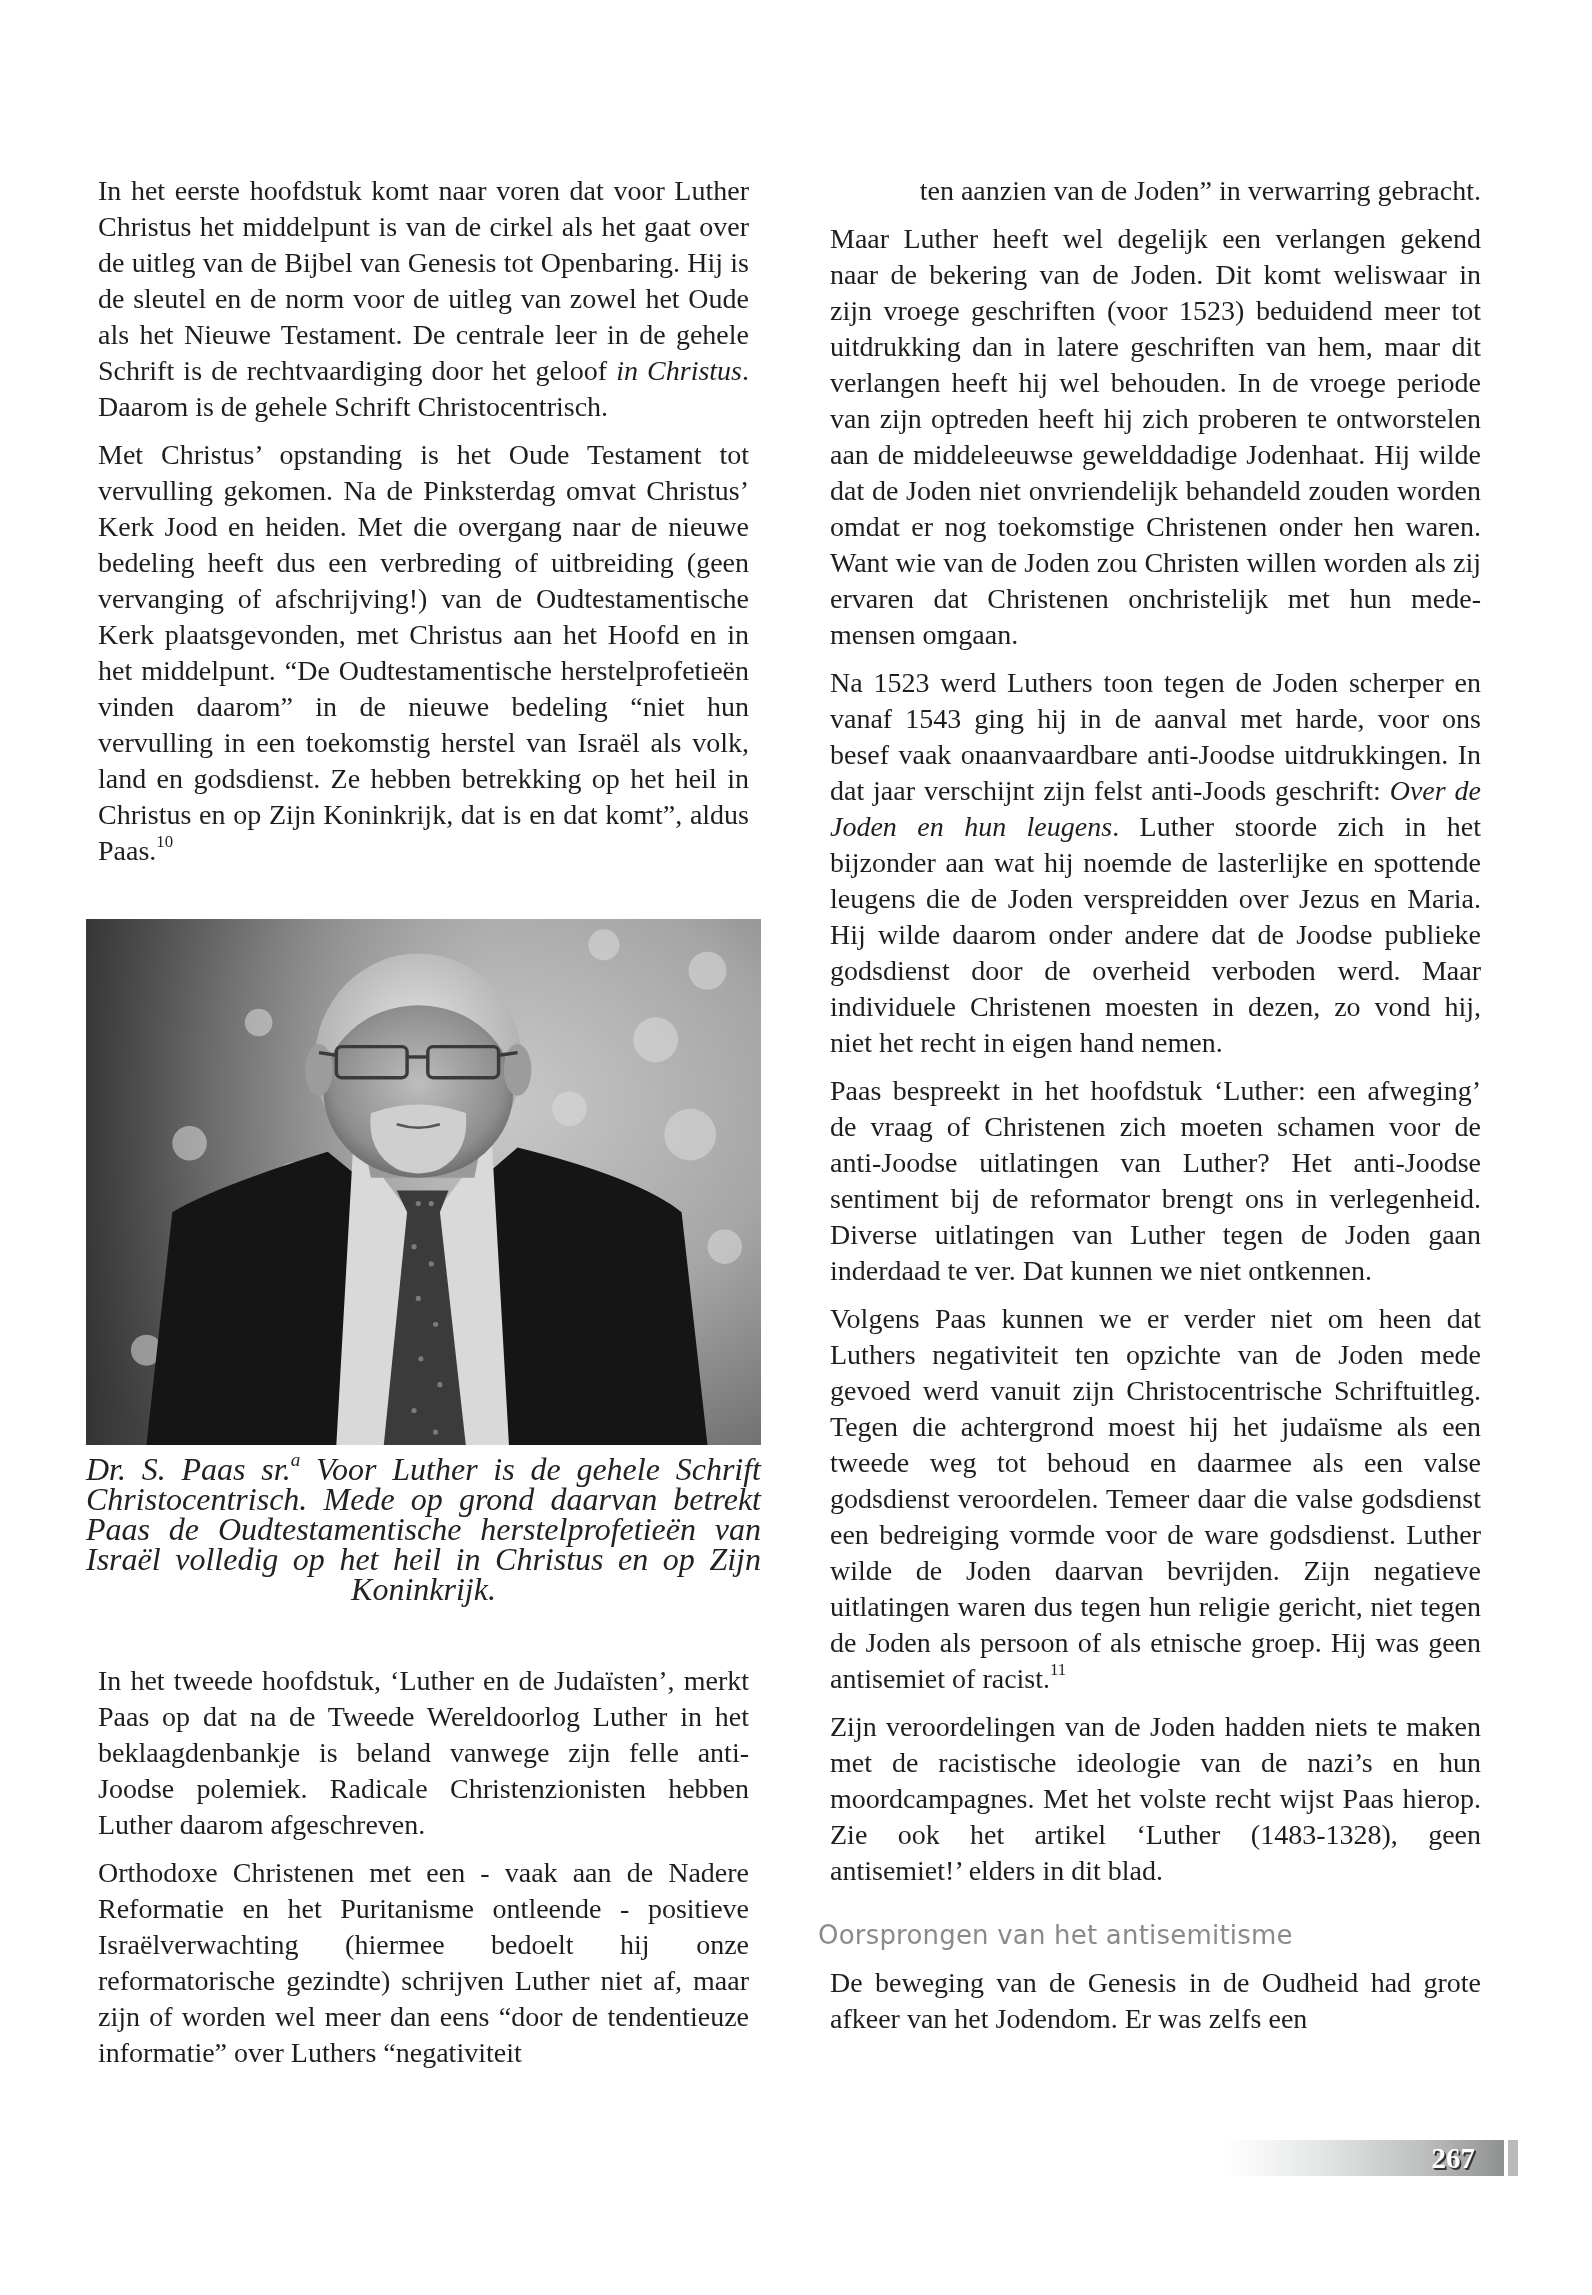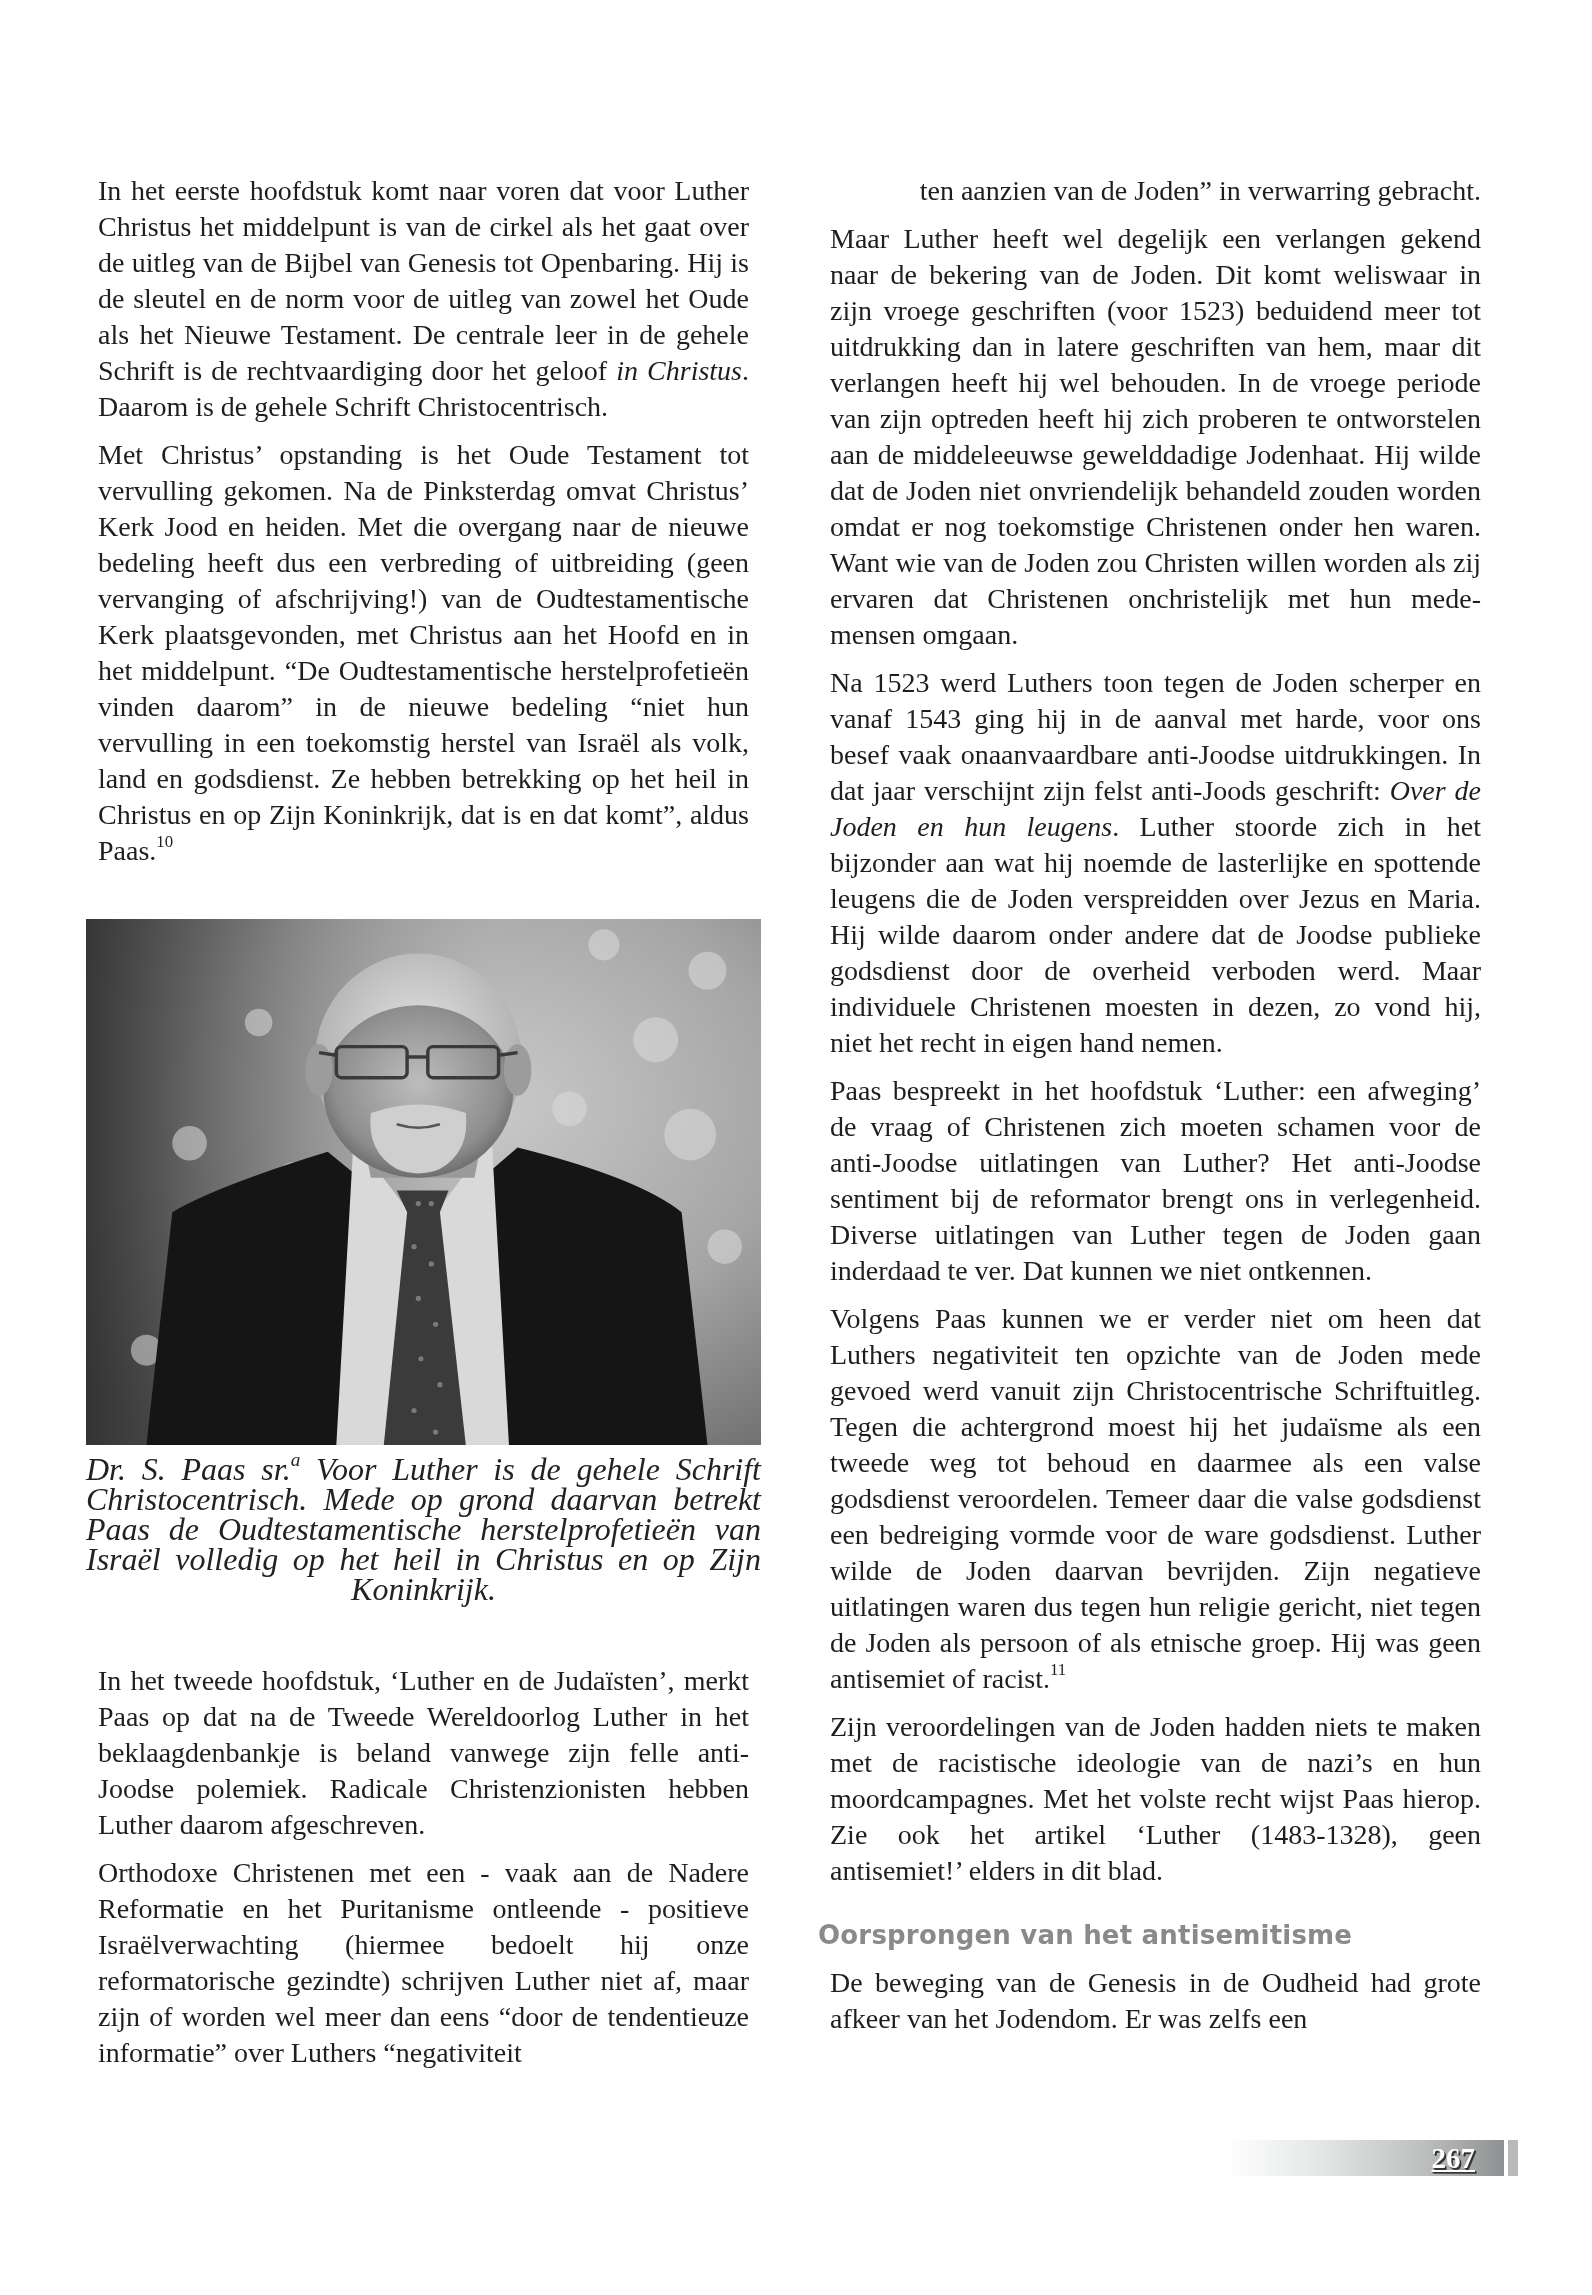--- a/index.html
+++ b/index.html
@@ -12,29 +12,29 @@
           hyphens: manual; }
   em { font-style: italic; }
   sup { font-size: 60%; line-height: 0; vertical-align: 0.75em; }
   .photo { position: relative; width: 675px; height: 526px; margin-top: 50px;
            overflow: hidden; background: #9a9a9a; }
   .photo svg { display: block; width: 100%; height: 100%; }
   .caption { margin: 8.6px 0 0 0; font-style: italic; font-size: 32px; line-height: 30px;
              text-align: justify; text-align-last: center; color: #222; }
   .gap-after-caption { height: 47px; }
   .heading { margin: 29px 0 0 0; font-family: "DejaVu Sans", "Liberation Sans", sans-serif;
-             font-weight: bold; font-size: 26px; line-height: 35px; color: #8a8a8a;
+             font-weight: normal; font-size: 26px; line-height: 35px; color: #8a8a8a;
              letter-spacing: 0.2px; }
   .page-bar { position: absolute; left: 1225px; top: 2140px; width: 279px; height: 36px;
               background: linear-gradient(to right, #ffffff 0%, #e4e6e6 35%, #bfc0c0 70%, #8f9091 100%); }
   .page-block { position: absolute; left: 1508px; top: 2140px; width: 10.4px; height: 36px;
                 background: #b9b9b9; }
   .page-num { position: absolute; right: 29px; top: 1.7px; font-family: "Liberation Serif", "DejaVu Serif", serif;
               font-weight: bold; font-size: 29px; line-height: 33px; color: #ffffff;
-              text-shadow: 1.7px 1.7px 0 #333, 0.9px 0.9px 0 #444; text-decoration: underline; }
+              text-shadow: 1.7px 1.7px 0 #333, 0.9px 0.9px 0 #444; }
 </style>
 </head>
 <body>
 
 <div class="col col-left">
   <p class="para"><span>In het eerste hoofdstuk komt naar voren dat voor Luther Christus het middelpunt is van de cirkel als het gaat over de uitleg van de Bijbel van Genesis tot Openbaring. Hij is de sleutel en de norm voor de uit­leg van zowel het Oude als het Nieuwe Testament. De centrale leer in de gehele Schrift is de rechtvaardi­ging door het geloof </span><em>in Christus</em><span>. Daarom is de gehele Schrift Christocentrisch.</span></p>
   <p class="para"><span>Met Christus’ opstanding is het Oude Testament tot vervulling gekomen. Na de Pinksterdag omvat Christus’ Kerk Jood en heiden. Met die overgang naar de nieuwe bedeling heeft dus een verbreding of uitbreiding (geen vervanging of afschrijving!) van de Oudtestamentische Kerk plaatsgevonden, met Chris­tus aan het Hoofd en in het middelpunt. “De Oudtes­tamentische herstelprofetieën vinden daarom” in de nieuwe bedeling “niet hun vervulling in een toekom­stig herstel van Israël als volk, land en godsdienst. Ze hebben betrekking op het heil in Christus en op Zijn Koninkrijk, dat is en dat komt”, aldus Paas.</span><sup>10</sup></p>
 
   <div class="photo">
     <svg viewBox="0 0 782 610" preserveAspectRatio="none">

